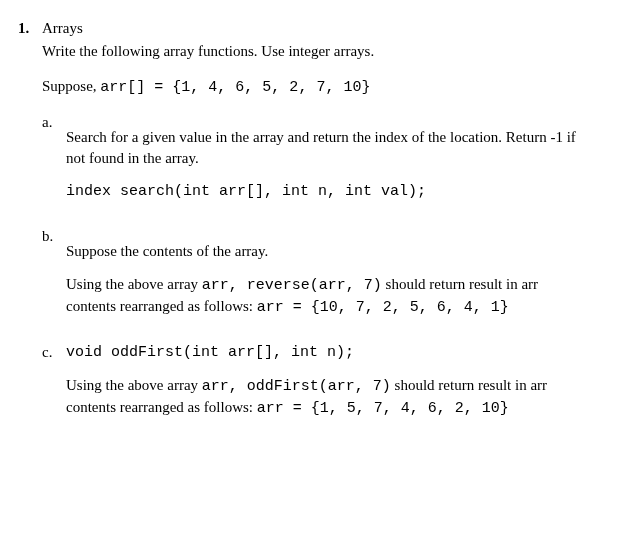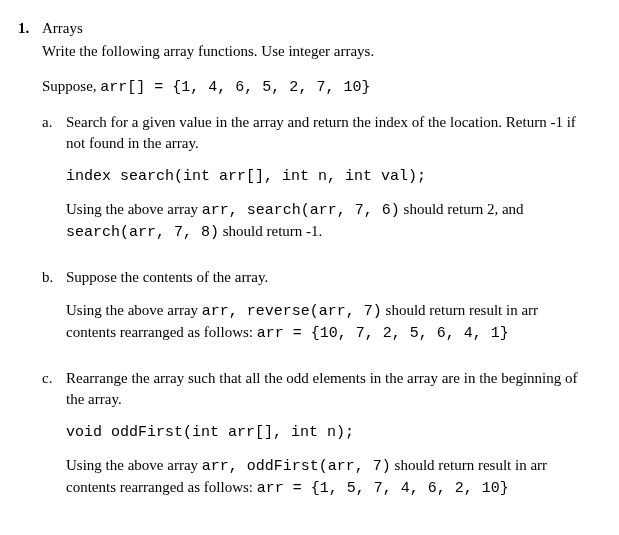--- a/index.html
+++ b/index.html
@@ -16,21 +16,21 @@
     .q-root { display: flex; }
     .q-num { font-weight: bold; width: 24px; flex: 0 0 24px; }
     .q-body { flex: 1; }
     .q-title { font-weight: normal; margin-bottom: 2px; }
     .q-intro { margin-bottom: 14px; }
     .suppose-line { margin-bottom: 14px; }
     .code { font-family: "Courier New", Courier, monospace; }
     .sub-item { display: flex; margin-bottom: 12px; }
     .sub-label { width: 24px; flex: 0 0 24px; margin-left: -24px; }
     .sub-body { flex: 1; }
-    .sub-prompt { margin-bottom: 12px; }
+    .sub-prompt { margin-bottom: 12px; margin-top: 15px; }
     .sub-sig { margin-bottom: 12px; }
     .sub-explain { margin-bottom: 12px; }
     .inline-code { font-family: "Courier New", Courier, monospace; }
     .sub-wrap { padding-left: 24px; }
   </style>
 </head>
 <body>
 
 <div class="q-root">
   <div class="q-num">1.</div>
@@ -41,40 +41,36 @@
       <span>Suppose,  </span><span class="code">arr[] =  {1, 4, 6, 5, 2, 7, 10}</span>
     </div>
 
     <div class="sub-wrap">
 
       <div class="sub-item">
         <div class="sub-label">a.</div>
         <div class="sub-body">
           <div class="sub-prompt">Search for a given value in the array and return the index of the location. Return -1 if not found in the array.</div>
           <div class="sub-sig code">index search(int arr[], int n, int val);</div>
-          <div class="sub-explain">
-            <span>Using the above array </span><span class="inline-code">arr, search(arr, 7, 6)</span><span> should return 2, and </span><span class="inline-code">search(arr, 7, 8)</span><span> should return -1.</span>
-          </div>
         </div>
       </div>
 
       <div class="sub-item">
         <div class="sub-label">b.</div>
         <div class="sub-body">
           <div class="sub-prompt">Suppose the contents of the array.</div>
           <div class="sub-explain">
             <span>Using the above array </span><span class="inline-code">arr, reverse(arr, 7)</span><span> should return result in arr contents rearranged as follows:  </span><span class="inline-code">arr = {10, 7, 2, 5, 6, 4, 1}</span>
           </div>
         </div>
       </div>
 
       <div class="sub-item">
         <div class="sub-label">c.</div>
         <div class="sub-body">
-          <div class="sub-prompt">Rearrange the array such that all the odd elements in the array are in the beginning of the array.</div>
           <div class="sub-sig code">void oddFirst(int arr[], int n);</div>
           <div class="sub-explain">
             <span>Using the above array </span><span class="inline-code">arr, oddFirst(arr, 7)</span><span> should return result in arr contents rearranged as follows:  </span><span class="inline-code">arr = {1, 5, 7, 4, 6, 2, 10}</span>
           </div>
         </div>
       </div>
 
     </div>
   </div>
 </div>

